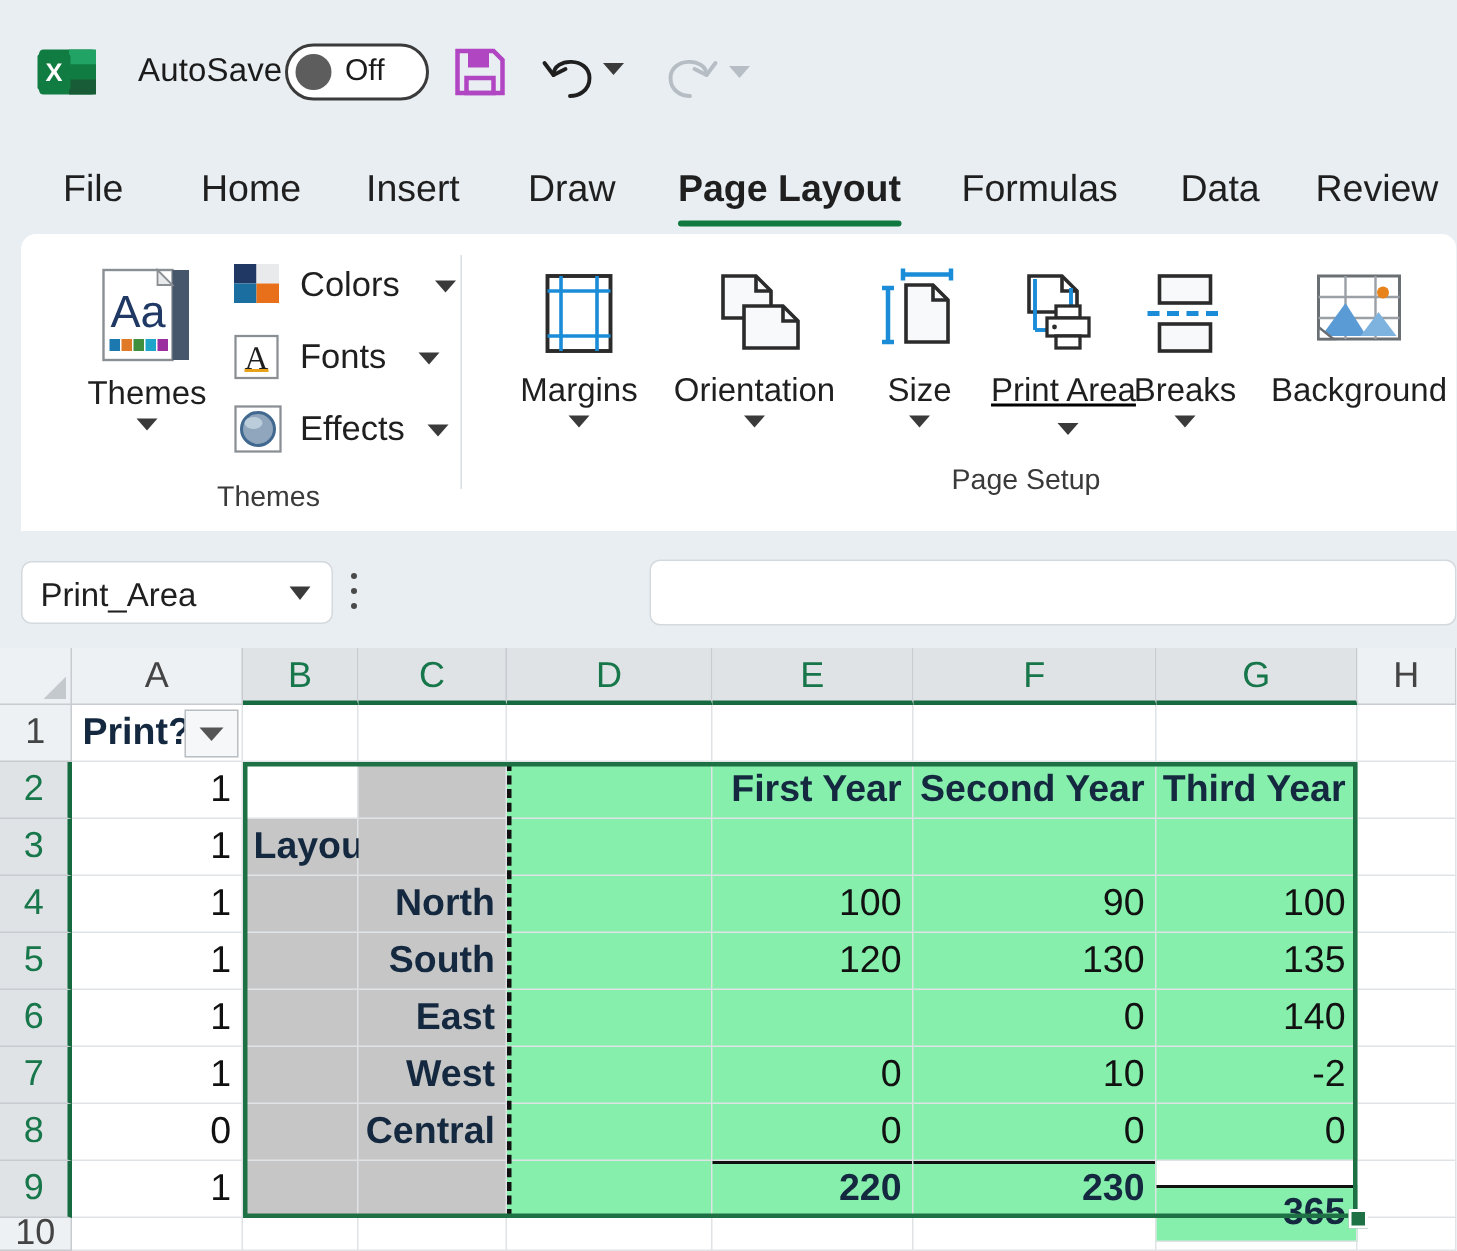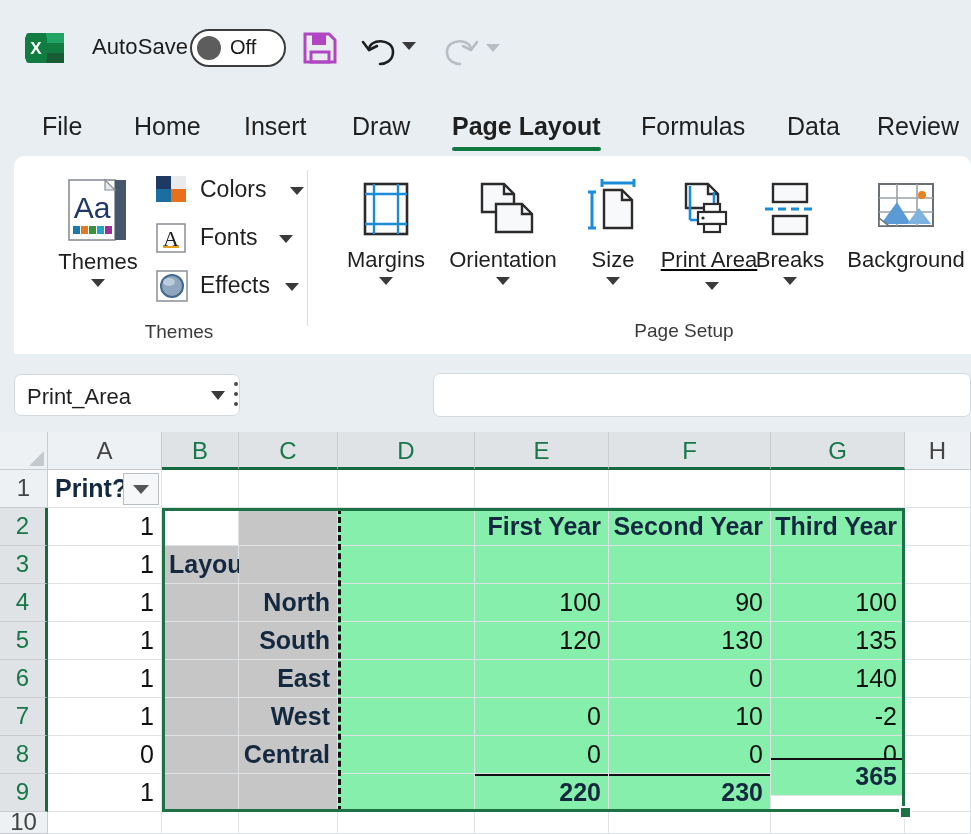--- a/index.html
+++ b/index.html
@@ -41,21 +41,21 @@
   .dchev{display:inline-block;width:0;height:0;border-left:7px solid transparent;border-right:7px solid transparent;border-top:8px solid #3a3a3a;vertical-align:middle;margin-left:5px;}
   .dchev-b{display:block;margin:4px auto 0;width:0;height:0;border-left:7px solid transparent;border-right:7px solid transparent;border-top:8px solid #3a3a3a;}
 
   
   .smallbtn{position:absolute;height:44px;}
   .smallbtn .ic{position:absolute;left:0;top:2px;width:36px;height:36px;}
   .smallbtn .lbl{position:absolute;left:46px;top:6px;font-size:23px;color:#1f1f1f;white-space:nowrap;}
 
   
   .fbar{position:absolute;left:0;top:362px;width:971px;height:70px;background:#e9eef2;}
-  .namebox{position:absolute;left:14px;top:374px;width:226px;height:42px;background:#fff;border:1px solid #d4d9dd;border-radius:7px;box-sizing:border-box;}
+  .namebox{position:absolute;left:14px;top:374px;width:208px;height:42px;background:#fff;border:1px solid #d4d9dd;border-radius:7px;box-sizing:border-box;}
   .namebox .nbtxt{position:absolute;left:12px;top:9px;font-size:22px;color:#1f1f1f;}
   .namebox .nbchev{position:absolute;right:14px;top:16px;}
   .kebab{position:absolute;left:231px;top:382px;width:10px;height:28px;}
   .kebab i{display:block;width:4px;height:4px;border-radius:50%;background:#4a4a4a;margin:0 auto 6px;}
   .fxgrp{position:absolute;left:258px;top:374px;width:165px;height:42px;background:#fff;border:1px solid #d4d9dd;border-radius:7px;box-sizing:border-box;}
   .fbinput{position:absolute;left:433px;top:373px;width:538px;height:44px;background:#fff;border:1px solid #d4d9dd;border-radius:7px;box-sizing:border-box;}
   .fbinput .val{position:absolute;left:12px;top:10px;font-size:21px;color:#1f1f1f;}
 
   
   .grid{position:absolute;left:0;top:432px;width:971px;height:402px;background:#fff;overflow:hidden;}
@@ -284,21 +284,21 @@
           <path d="M8 46 L24 24 L38 46 Z" fill="#5b9bd5"></path>
           <path d="M34 46 L46 30 L58 46 Z" fill="#7eb3e0"></path>
           <circle cx="49" cy="17" r="4" fill="#e8821a"></circle>
           <path d="M6 40 l10 8 h-10 z" fill="#fff" stroke="#6a6f74" stroke-width="1.6"></path>
         </svg>
       </div>
       <div class="lbl">Background</div>
     </div>
 
     <div class="grp-label" style="left:100px;top:165px;width:130px;">Themes</div>
-    <div class="grp-label" style="left:560px;top:164px;width:220px;">Page Setup</div>
+    <div class="grp-label" style="left:560px;top:154px;width:220px;">Page Setup</div>
   </div>
 
   <div class="fbar"></div>
 
   <div class="namebox">
     <div class="nbtxt">Print_Area</div>
     <div class="nbchev chev" style="border-top:9px solid #3a3a3a;"></div>
   </div>
 
   <div class="kebab">
@@ -520,21 +520,21 @@
       </div>
       <div class="cell r fill-blue" style="left: 771px; top: 228px; width: 134px; height: 38px;">
         <span class="t">140</span>
       </div>
       <div class="cell r fill-blue" style="left: 771px; top: 266px; width: 134px; height: 38px;">
         <span class="t">-2</span>
       </div>
       <div class="cell r fill-blue" style="left: 771px; top: 304px; width: 134px; height: 38px;">
         <span class="t">0</span>
       </div>
-      <div class="cell r b fill-blue" style="left: 771px; top: 326px; width: 134px; height: 38px;">
+      <div class="cell r b fill-blue" style="left: 771px; top: 358px; width: 134px; height: 38px;">
         <div class="topline"></div>
         <span class="t">365</span>
       </div>
       <div class="dashline" style="left: 338px; top: 76px; height: 304px;"></div>
       <div class="selrect" style="left: 162px; top: 76px; width: 743px; height: 304px;"></div>
       <div class="fillhandle" style="left: 899px; top: 374px;"></div>
     </div>
 
 </div>
 

